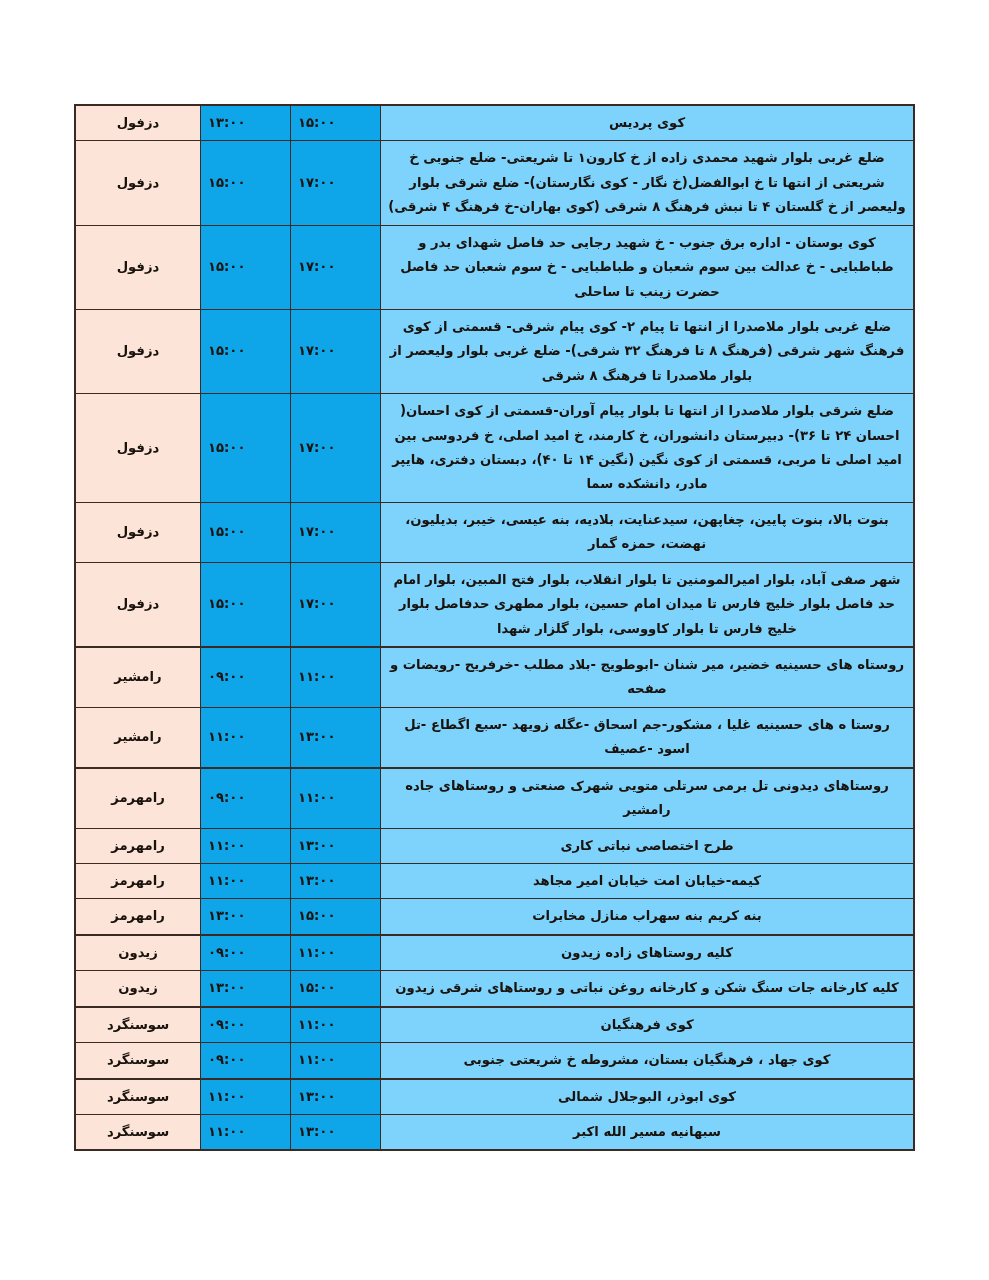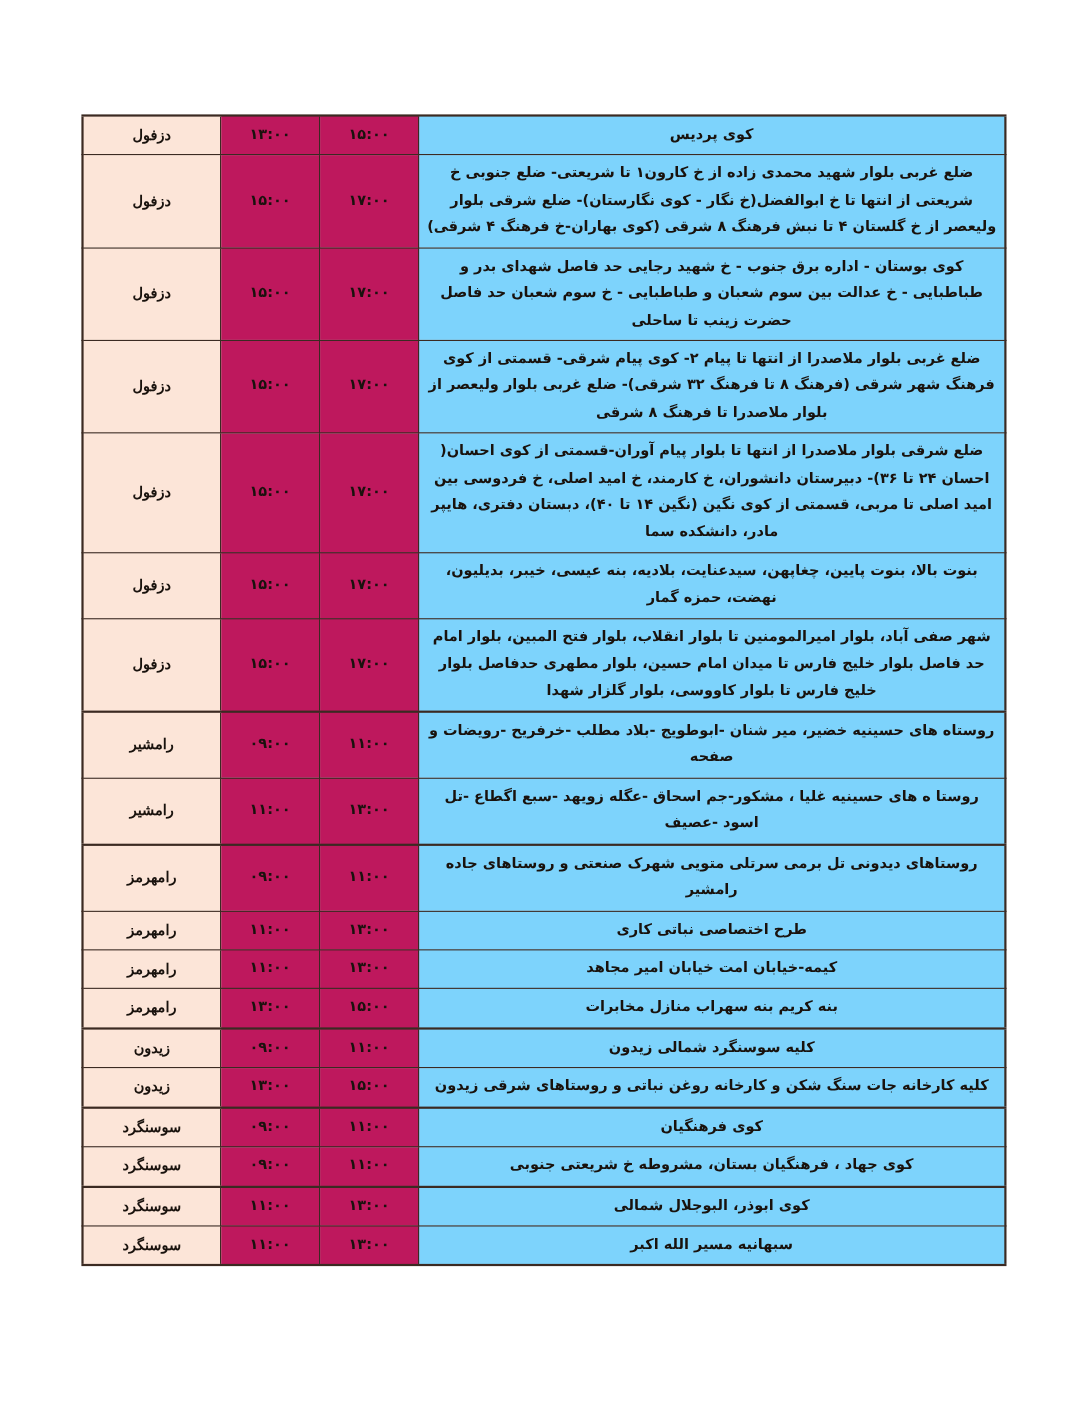--- a/index.html
+++ b/index.html
@@ -41,26 +41,25 @@
     line-height: 1.85;
     font-size: 13.2px;
     font-weight: bold;
     color: #19120d;
   }
   td.city {
     width: 110px;
     background: #fce5d8;
     text-align: center;
     font-size: 14px;
-    font-family: Liberation Serif, serif;
   }
   td.time {
     width: 75px;
-    background: #be185d;
-    text-align: center;
+    background: #0ea5e9;
+    text-align: left;
     font-size: 13.5px;
     letter-spacing: 0.3px;
   }
   td.desc {
     background: #7dd3fc;
     text-align: center;
     font-size: 13.4px;
   }
   
   tr.group-start > td {
@@ -152,21 +151,21 @@
             <td class="time">۱۱:۰۰</td>
             <td class="city">رامهرمز</td>
           </tr>
           <tr>
             <td class="desc">بنه کریم بنه سهراب منازل مخابرات</td>
             <td class="time">۱۵:۰۰</td>
             <td class="time">۱۳:۰۰</td>
             <td class="city">رامهرمز</td>
           </tr>
           <tr class="group-start">
-            <td class="desc">کلیه سوسنگرد شمالی زیدون</td>
+            <td class="desc">کلیه روستاهای زاده زیدون</td>
             <td class="time">۱۱:۰۰</td>
             <td class="time">۰۹:۰۰</td>
             <td class="city">زیدون</td>
           </tr>
           <tr>
             <td class="desc">کلیه کارخانه جات سنگ شکن و کارخانه روغن نباتی و روستاهای شرقی زیدون</td>
             <td class="time">۱۵:۰۰</td>
             <td class="time">۱۳:۰۰</td>
             <td class="city">زیدون</td>
           </tr>

